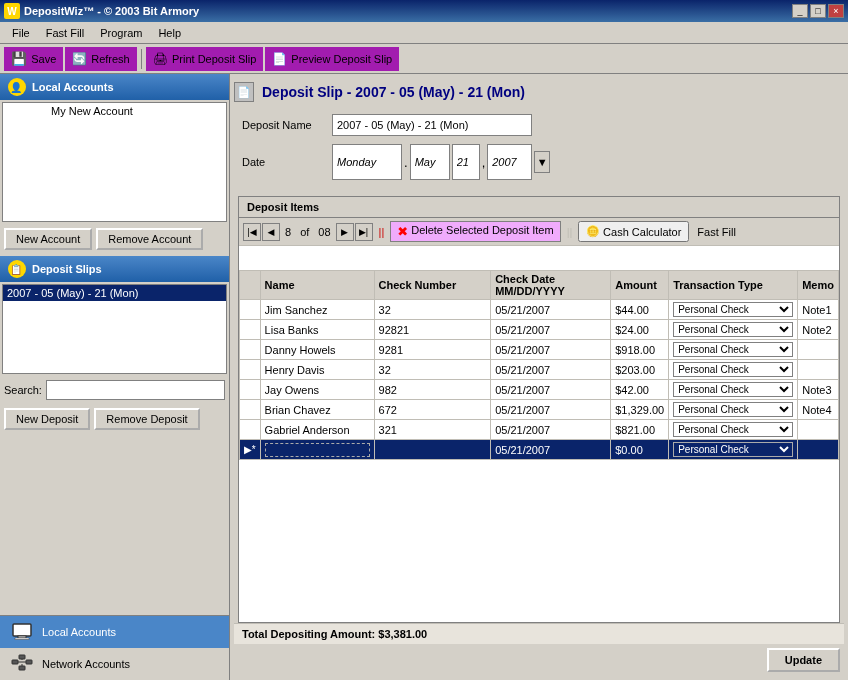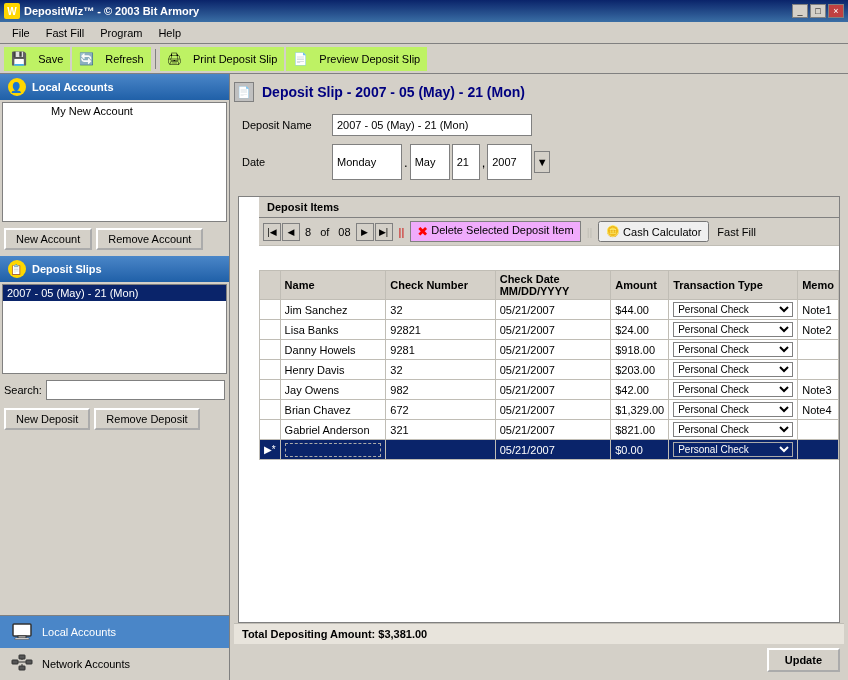--- a/index.html
+++ b/index.html
@@ -11,21 +11,21 @@
     .title-bar-icon { width: 16px; height: 16px; background: #ffd700; border-radius: 2px; display: flex; align-items: center; justify-content: center; font-size: 10px; }
     .title-bar-controls { display: flex; gap: 2px; }
     .title-btn { width: 16px; height: 14px; background: #d4d0c8; border: 1px solid #808080; display: flex; align-items: center; justify-content: center; font-size: 9px; cursor: pointer; }
 
     
     .menu-bar { background: #d4d0c8; height: 22px; display: flex; align-items: center; padding: 0 4px; border-bottom: 1px solid #808080; }
     .menu-item { padding: 2px 8px; cursor: pointer; font-size: 11px; }
 
     
     .toolbar { background: #d4d0c8; height: 30px; display: flex; align-items: center; padding: 2px 4px; gap: 2px; border-bottom: 1px solid #808080; }
-    .toolbar-btn { display: flex; align-items: center; gap: 11px; padding: 2px 6px; background: #bef264; border: 1px solid transparent; cursor: pointer; font-size: 11px; height: 24px; }
+    .toolbar-btn { display: flex; align-items: center; gap: 4px; padding: 2px 6px; background: #a21caf; border: 1px solid transparent; cursor: pointer; font-size: 11px; height: 24px; }
     .toolbar-sep { width: 1px; height: 20px; background: #808080; margin: 0 2px; }
 
     
     .main-layout { display: flex; height: calc(680px - 74px); }
 
     
     .left-panel { width: 230px; background: #d4d0c8; border-right: 1px solid #808080; display: flex; flex-direction: column; }
     .section-header { background: linear-gradient(to bottom, #4a86c8, #2060a8); color: white; padding: 4px 8px; display: flex; align-items: center; gap: 6px; font-weight: bold; font-size: 12px; }
     .section-icon { width: 18px; height: 18px; background: #ffd700; border-radius: 50%; display: flex; align-items: center; justify-content: center; font-size: 10px; }
     .account-list { background: white; margin: 2px; flex: 0 0 120px; border: 1px solid #808080; overflow-y: auto; padding-left: 44px; }
@@ -50,32 +50,32 @@
     .deposit-slip-title { font-size: 14px; font-weight: bold; color: #000080; }
     .desc-bar { display: flex; justify-content: space-between; padding: 2px 4px; font-size: 11px; color: #444; background: #e8e4dc; border-bottom: 1px solid #c0bdb5; }
 
     .form-area { display: flex; padding: 8px; gap: 16px; align-items: flex-start; }
     .form-fields { flex: 1; }
     .form-row { display: flex; align-items: center; margin-bottom: 8px; }
     .form-label { width: 90px; font-weight: normal; font-size: 11px; }
     .form-input { height: 22px; border: 1px solid #808080; padding: 1px 4px; background: white; }
     .form-input-name { width: 200px; }
     .date-group { display: flex; align-items: center; gap: 2px; }
-    .date-part { height: 30px; border: 1px solid #808080; background: white; padding: 17px 4px; }
+    .date-part { height: 30px; border: 1px solid #808080; background: white; padding: 17px 4px; font-style: italic; }
     .date-sep { font-size: 13px; }
     .date-arrow { width: 16px; height: 22px; background: #d4d0c8; border: 1px solid #808080; display: flex; align-items: center; justify-content: center; cursor: pointer; }
 
     .less-cash-box { border: 2px solid #808080; padding: 6px 10px; background: #d4d0c8; min-width: 160px; }
     .less-cash-title { font-weight: bold; text-align: center; margin-bottom: 6px; font-size: 11px; }
     .less-cash-input-row { display: flex; align-items: center; border: 1px solid #808080; background: white; }
     .less-cash-value { flex: 1; padding: 2px 4px; text-align: right; }
     .less-cash-spinner { display: flex; flex-direction: column; width: 14px; }
     .spinner-btn { height: 10px; background: #d4d0c8; border: 1px solid #808080; display: flex; align-items: center; justify-content: center; cursor: pointer; font-size: 7px; line-height: 1; }
 
-    .deposit-items-section { flex: 1; border: 1px solid #808080; background: white; display: flex; flex-direction: column; margin: 0 4px; padding-left: 20px; }
+    .deposit-items-section { flex: 1; border: 1px solid #808080; background: white; display: flex; flex-direction: column; margin: 0 4px; }
     .deposit-items-header { background: #d4d0c8; padding: 4px 8px; font-weight: bold; border-bottom: 1px solid #808080; }
     .items-toolbar { display: flex; align-items: center; gap: 4px; padding: 3px 4px; background: #d4d0c8; border-bottom: 1px solid #c0bdb5; }
     .nav-control { display: flex; align-items: center; gap: 1px; }
     .nav-small-btn { width: 18px; height: 18px; background: #d4d0c8; border: 1px solid #808080; display: flex; align-items: center; justify-content: center; cursor: pointer; font-size: 9px; }
     .page-info { font-size: 11px; padding: 0 4px; }
     .delete-btn { display: flex; align-items: flex-start; gap: 3px; padding: 2px 6px; background: #f0abfc; border: 1px solid #808080; cursor: pointer; font-size: 11px; }
     .calc-btn { display: flex; align-items: center; gap: 3px; padding: 2px 6px; cursor: pointer; font-size: 11px; }
 
     
     .items-table { width: 100%; border-collapse: collapse; font-size: 11px; }

